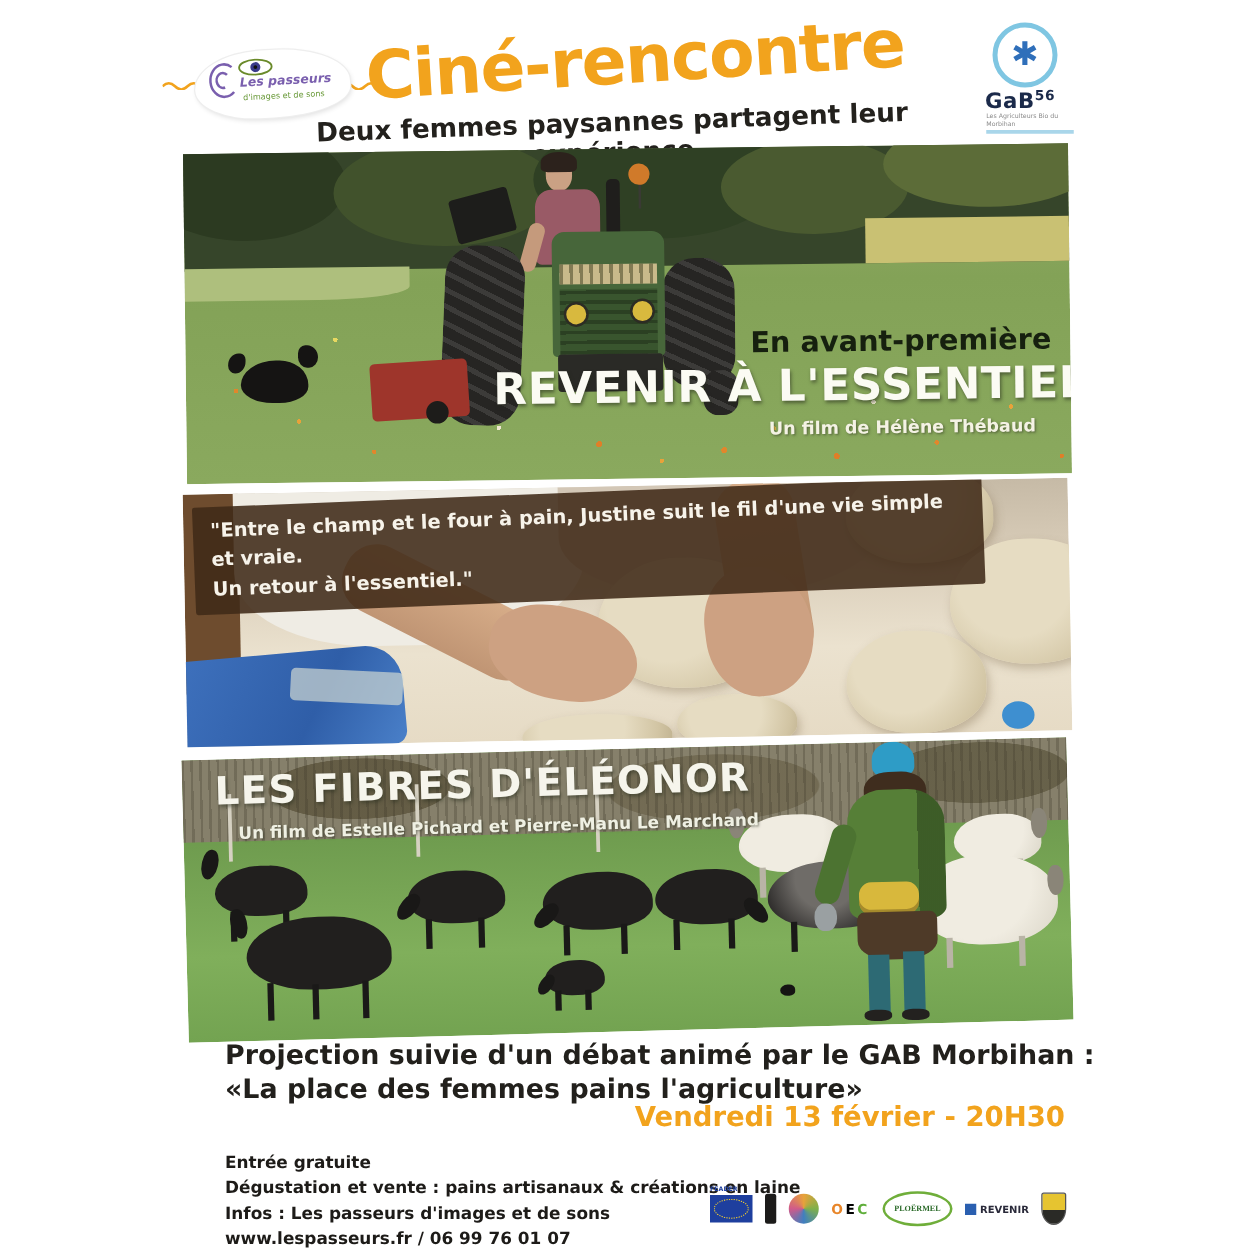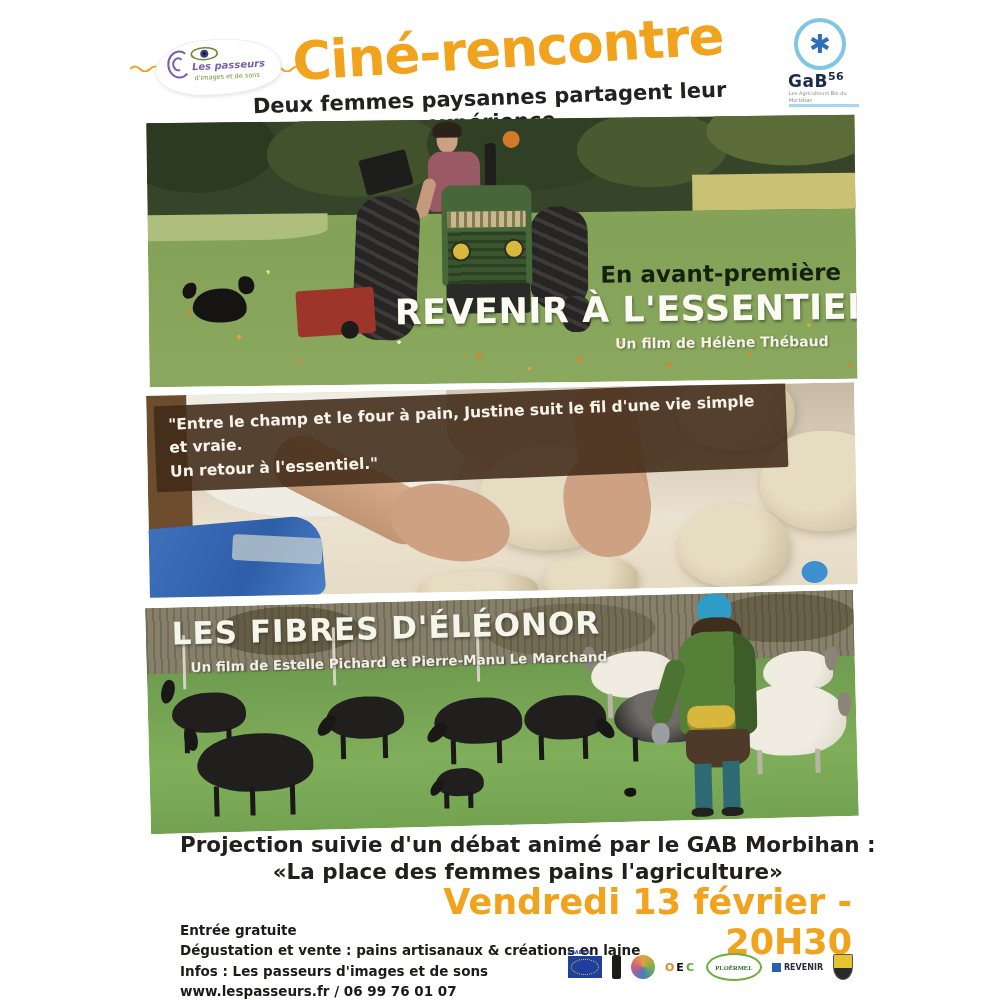--- a/index.html
+++ b/index.html
@@ -116,22 +116,22 @@
   .shep .shoeA{position:absolute;left:36px;top:214px;width:22px;height:9px;background:#23211f;border-radius:40%;}
   .shep .shoeB{position:absolute;left:66px;top:214px;width:22px;height:9px;background:#23211f;border-radius:40%;}
   .bird{position:absolute;left:474px;top:192px;width:12px;height:9px;background:#151413;border-radius:50% 40% 40% 50%;}
 
   .b3-title{position:absolute;left:26px;top:8px;color:#f6f5ec;font-size:31px;font-weight:bold;letter-spacing:1px;
        text-shadow:1px 2px 3px rgba(40,45,30,.5);white-space:nowrap;}
   .b3-credit{position:absolute;left:44px;top:52px;color:#eff0e3;font-size:13.5px;font-weight:bold;
        text-shadow:1px 1px 2px rgba(40,45,30,.5);white-space:nowrap;}
 
   
-  .debate{position:absolute;left:180px;top:832px;color:#22201c;font-size:21.5px;font-weight:bold;line-height:1.25;text-align:center;}
-  .date{position:absolute;left:400px;top:882px;width:452px;text-align:right;color:#F2A31D;font-size:35px;font-weight:bold;}
+  .debate{position:absolute;left:180px;top:832px;color:#22201c;font-size:21.5px;font-weight:bold;line-height:1.25;}
+  .date{position:absolute;left:400px;top:882px;width:452px;text-align:right;color:#F2A31D;font-size:22px;font-weight:bold;}
   .venue{position:absolute;left:400px;top:914px;width:452px;text-align:right;color:#1D9180;font-size:29px;font-weight:bold;}
   .info{position:absolute;left:180px;top:920px;color:#1d1b18;font-size:13.5px;font-weight:bold;line-height:1.5;}
   .logos{position:absolute;left:568px;top:948px;height:38px;display:flex;align-items:center;gap:10px;}
   .eu{width:34px;height:22px;background:#1e3f9e;position:relative;}
   .eu:before{content:"";position:absolute;inset:3px;border-radius:50%;border:1.5px dotted #f4cf2e;}
   .eu-t{position:absolute;top:-7px;left:0;font-size:5px;color:#1e3f9e;font-weight:bold;}
   .blk{width:9px;height:24px;background:#1c1b1a;border-radius:2px;}
   .reg{width:24px;height:24px;border-radius:50%;background:conic-gradient(#e8a23a,#7fb04a,#3f7fc0,#d05a8a,#e8a23a);}
   .oec{font-size:11px;font-weight:bold;letter-spacing:2px;}
   .oec b:nth-child(1){color:#e8862a;}.oec b:nth-child(3){color:#5fae3a;}

